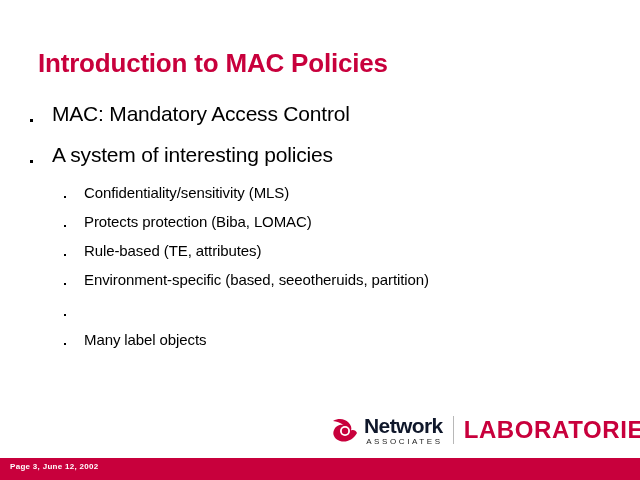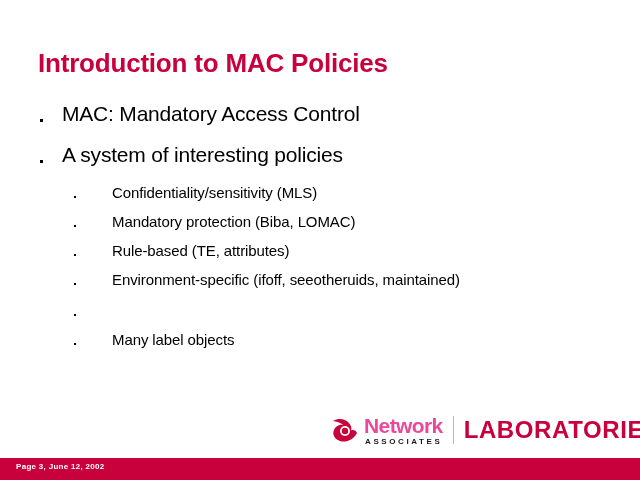--- a/index.html
+++ b/index.html
@@ -30,21 +30,21 @@
     font-size: 26px;
     font-weight: bold;
     color: #c8003c;
     letter-spacing: -0.2px;
     white-space: nowrap;
   }
 
   
   #body {
     position: absolute;
-    left: 38px;
+    left: 28px;
     top: 100px;
     width: 560px;
   }
 
   .bullet {
     display: flex;
     align-items: flex-start;
   }
 
   
@@ -69,21 +69,20 @@
   }
 
   
   .sublist {
     margin-top: 6px;
     margin-bottom: 10px;
   }
   .lvl2 {
     margin-bottom: 8px;
     padding-left: 36px;
-    gap: 18px;
   }
   .lvl2 > .marker {
     width: 20px;
     flex: 0 0 20px;
     color: #000000;
     font-size: 12px;
     line-height: 21px;
     box-sizing: border-box;
   }
   .lvl2 > .btext {
@@ -128,30 +127,31 @@
   }
   #logo-na {
     display: flex;
     flex-direction: column;
     justify-content: center;
     line-height: 1;
   }
   #logo-network {
     font-size: 21px;
     font-weight: bold;
-    color: #ec4899;
+    color: #0f172a;
     letter-spacing: -0.6px;
   }
   #logo-associates {
     font-size: 8px;
-    font-weight: bold;
+    font-weight: normal;
     color: #1a1a1a;
     letter-spacing: 2.6px;
     margin-top: 2px;
     margin-left: 1px;
+    text-align: right;
   }
   #logo-divider {
     width: 1px;
     height: 28px;
     background: #b8b8b8;
     margin: 0 10px 0 10px;
   }
   #logo-labs {
     font-size: 24px;
     font-weight: bold;
@@ -163,21 +163,21 @@
   #footer-bar {
     position: absolute;
     left: 0;
     right: 0;
     top: 458px;
     height: 22px;
     background: #c8003c;
   }
   #footer-text {
     position: absolute;
-    left: 16px;
+    left: 10px;
     top: 462px;
     font-size: 8px;
     font-weight: bold;
     color: #ffffff;
     letter-spacing: 0.3px;
   }
 </style>
 </head>
 <body>
 
@@ -197,29 +197,29 @@
       <div class="btext">A system of interesting policies</div>
     </div>
 
     <div class="sublist">
       <div class="bullet lvl2">
         <div class="marker"><span class="dot2"></span></div>
         <div class="btext">Confidentiality/sensitivity (MLS)</div>
       </div>
       <div class="bullet lvl2">
         <div class="marker"><span class="dot2"></span></div>
-        <div class="btext">Mandatory protection (Biba, LOMAC)</div>
+        <div class="btext">Protects protection (Biba, LOMAC)</div>
       </div>
       <div class="bullet lvl2">
         <div class="marker"><span class="dot2"></span></div>
         <div class="btext">Rule-based (TE, attributes)</div>
       </div>
       <div class="bullet lvl2">
         <div class="marker"><span class="dot2"></span></div>
-        <div class="btext">Environment-specific (ifoff, seeotheruids, maintained)</div>
+        <div class="btext">Environment-specific (based, seeotheruids, partition)</div>
       </div>
     </div>
 
 
     <div class="sublist">
       <div class="bullet lvl2">
         <div class="marker"><span class="dot2"></span></div>
       </div>
       <div class="bullet lvl2">
         <div class="marker"><span class="dot2"></span></div>

